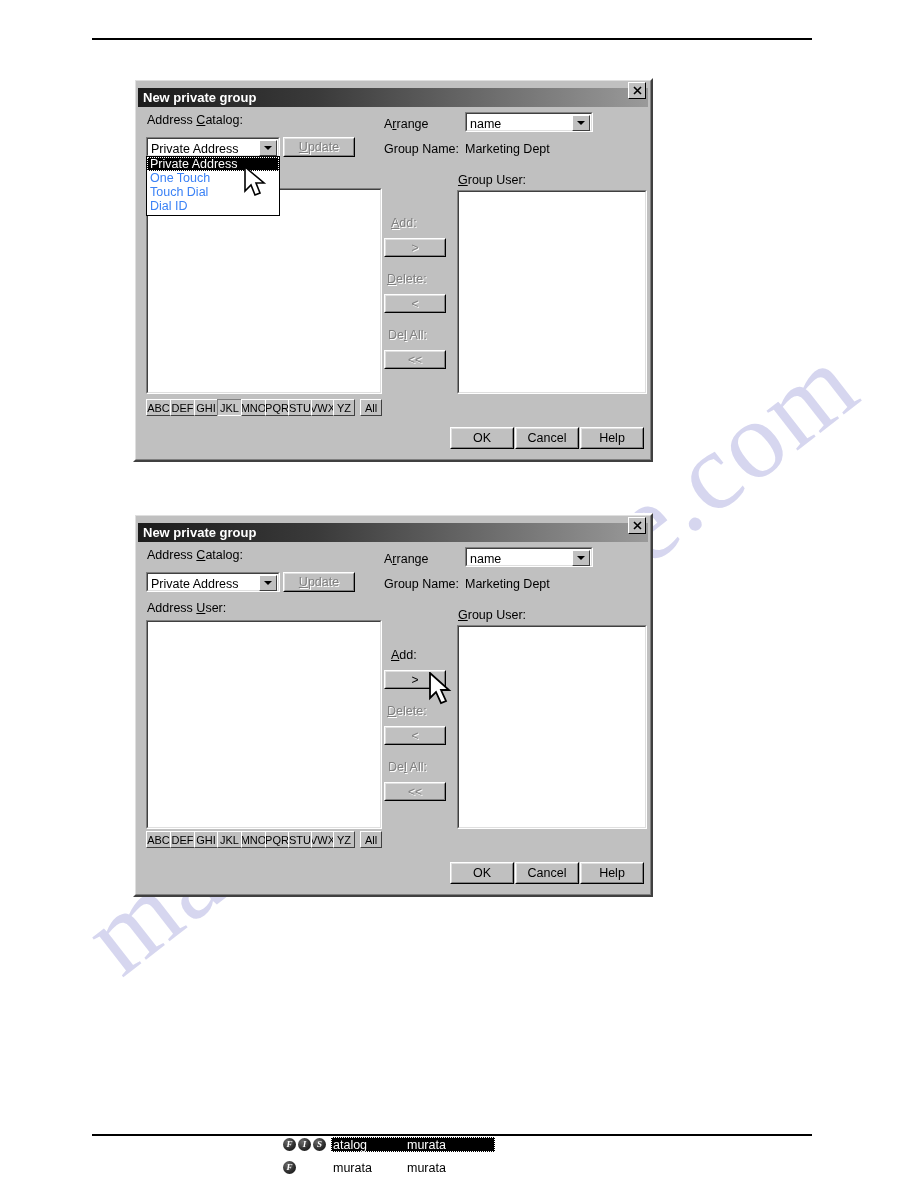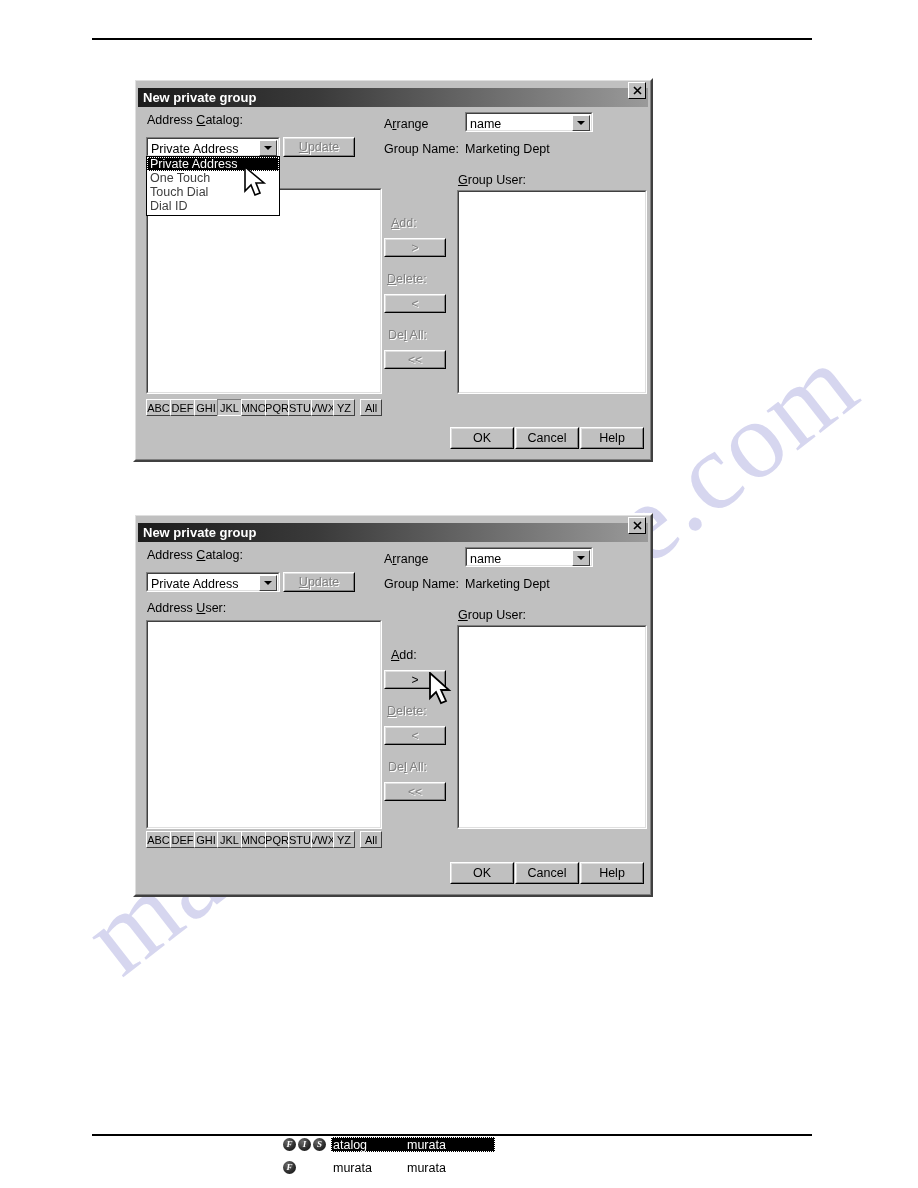--- a/index.html
+++ b/index.html
@@ -86,21 +86,21 @@
     display:flex;align-items:center;justify-content:center;z-index:3;
   }
   .tri-down{width:0;height:0;border-left:4px solid transparent;border-right:4px solid transparent;border-top:4px solid #000;}
 
   
   .dropdown-list{
     position:absolute;background:#ffffff;border:1px solid #000000;
     box-sizing:border-box;z-index:40;
   }
   .dropdown-list .opt{
-    font-size:12.5px;color:#404040;height:14px;line-height:14px;padding-left:3px;white-space:nowrap;
+    font-size:12.5px;color:#3b82f6;height:14px;line-height:14px;padding-left:3px;white-space:nowrap;
   }
   .dropdown-list .opt.sel{background:#000000;color:#ffffff;outline:1px dotted #ffffff;outline-offset:-1px;}
 
   
   .btn{
     position:absolute;background:#c0c0c0;box-sizing:border-box;
     border-top:1px solid #ffffff;border-left:1px solid #ffffff;
     border-right:1px solid #000000;border-bottom:1px solid #000000;
     font-size:12.5px;color:#000;display:flex;align-items:center;justify-content:center;
     font-family:"Liberation Sans", sans-serif;cursor:default;

